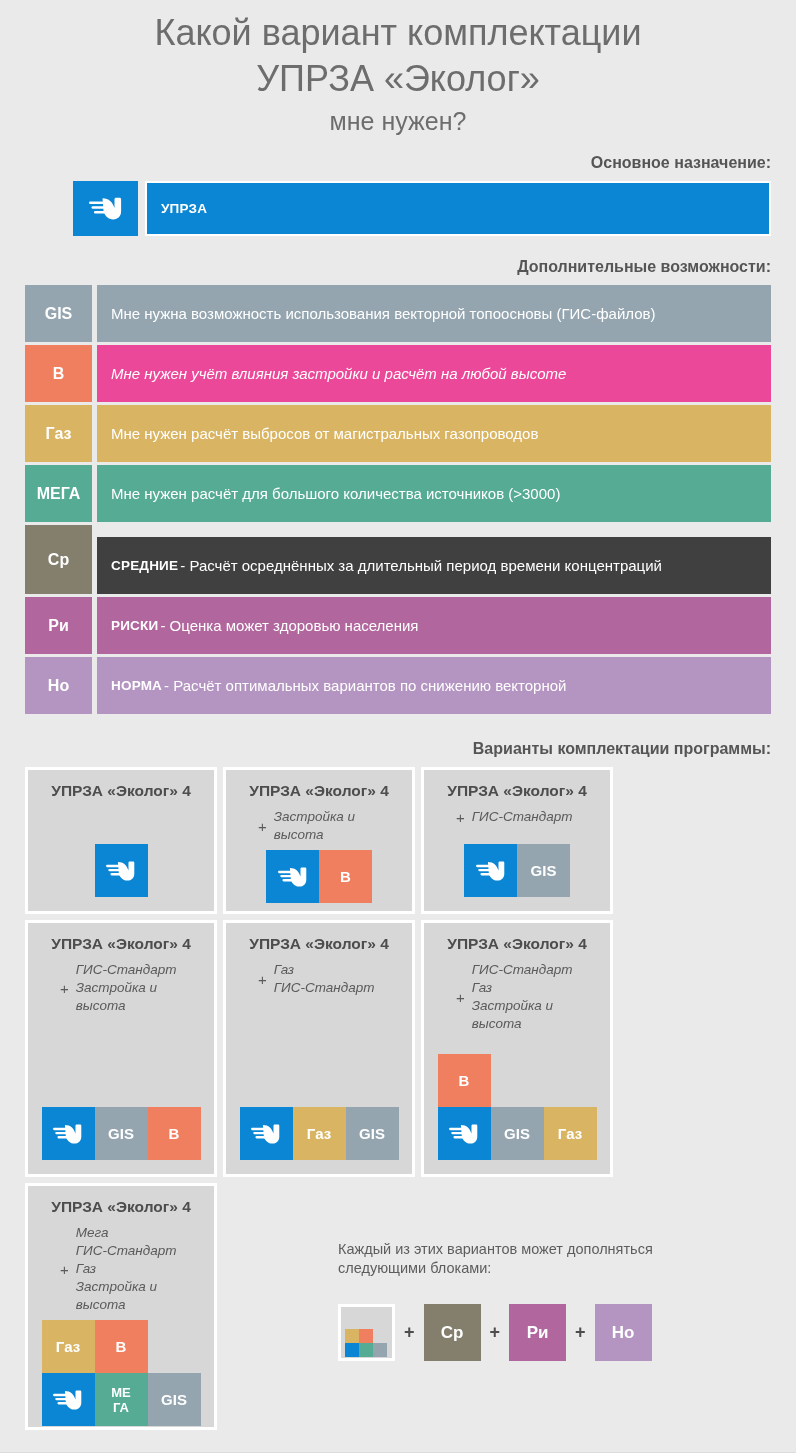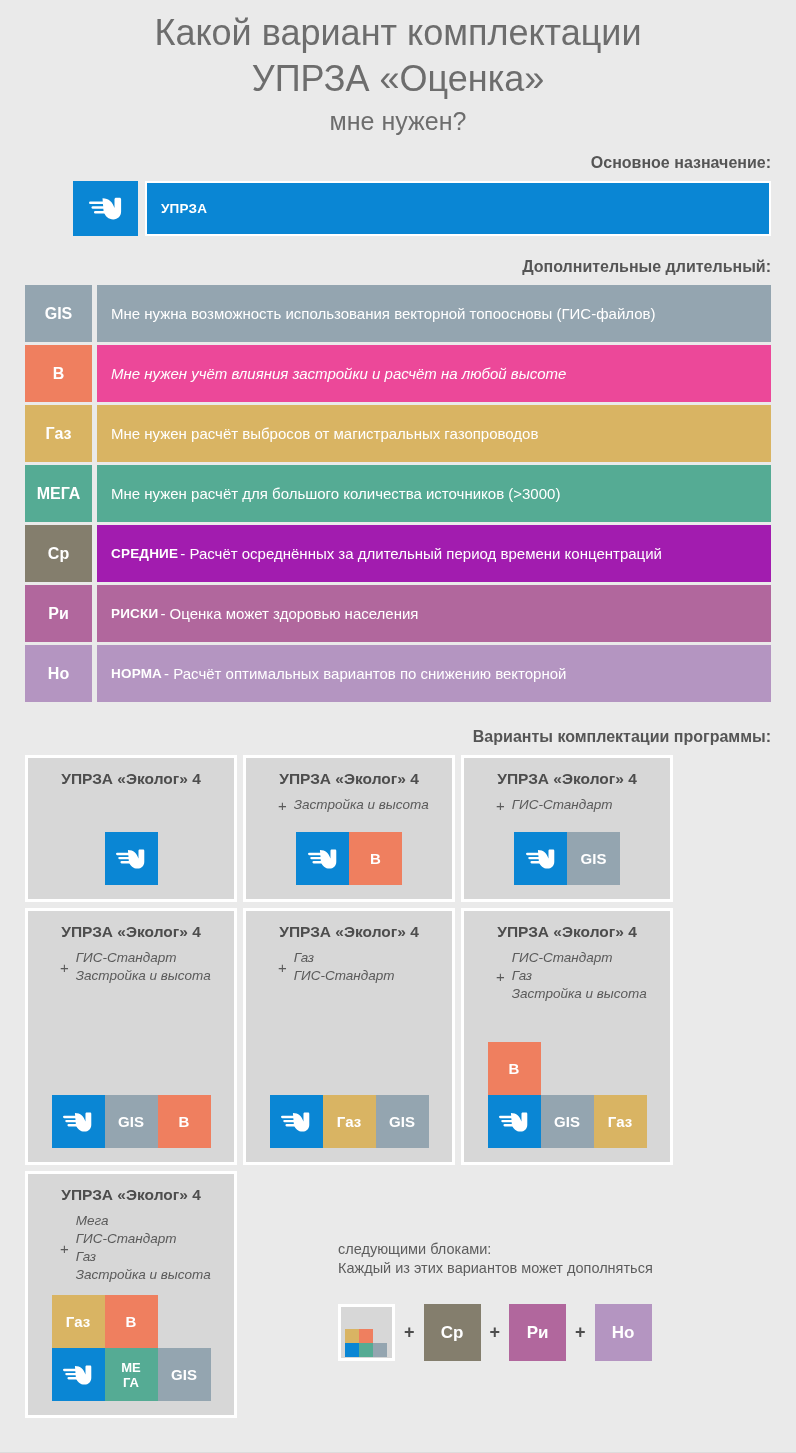--- a/index.html
+++ b/index.html
@@ -111,21 +111,21 @@
   .cards {
     margin: 9px 25px 0 25px;
     display: flex;
     flex-wrap: wrap;
     gap: 6px;
   }
   .card {
     background: #d7d7d7;
     border: 3px solid #ffffff;
     box-sizing: border-box;
-    width: 212px;
+    width: 192px;
     padding: 12px 10px 14px 10px;
     display: flex;
     flex-direction: column;
     align-items: center;
   }
   .card.r1 { height: 147px; }
   .card.r2 { height: 257px; }
   .card.r3 { height: 247px; }
   .card-title {
     font-size: 15.5px;
@@ -222,21 +222,21 @@
   }
   .mini-sq { position: absolute; }
 </style>
 </head>
 <body>
 
 <div id="page">
 
   <div class="title-block">
     <div class="title-line1">Какой вариант комплектации</div>
-    <div class="title-line2">УПРЗА «Оценка»</div>
+    <div class="title-line2">УПРЗА «Эколог»</div>
     <div class="title-line3">мне нужен?</div>
   </div>
 
   <div class="section-label" id="lbl-main">Основное назначение:</div>
 
   <div class="rows">
     <div class="row primary">
       <div class="row-badge" id="primary-badge" style="background: rgb(10, 134, 212);">
         <svg class="logo" width="34" height="25" viewBox="0 0 34 25">
           <g fill="#ffffff">
@@ -246,21 +246,21 @@
             <path d="M13.5 2.2 C20 2.2 23.5 6 25.5 12 L25.5 3.2 C25.5 2.3 26.2 1.7 27.2 1.7 L30.6 1.7 C31.5 1.7 32.1 2.3 32.1 3.2 L32.1 15.5 C32.1 20.1 28.8 23.4 24.3 23.4 C19.5 23.4 16.2 20.3 14.6 15.8 Z"></path>
           </g>
         </svg>
       </div>
       <div class="row-text" id="primary-text" style="background: rgb(10, 134, 212);">
         <b>УПРЗА</b>
       </div>
     </div>
   </div>
 
-  <div class="section-label" id="lbl-extra">Дополнительные длительный:</div>
+  <div class="section-label" id="lbl-extra">Дополнительные возможности:</div>
 
   <div class="rows" id="feature-rows">
       <div class="row">
         <div class="row-badge" style="background: rgb(148, 165, 176);">
           <div>GIS</div>
         </div>
         <div class="row-text" style="background: rgb(148, 165, 176);">
           <span>Мне нужна возможность использования векторной топоосновы (ГИС-файлов)</span>
         </div>
       </div>
@@ -286,21 +286,21 @@
           <div>ГА</div>
         </div>
         <div class="row-text" style="background: rgb(85, 171, 148);">
           <span>Мне нужен расчёт для большого количества источников (&gt;3000)</span>
         </div>
       </div>
       <div class="row">
         <div class="row-badge" style="background: rgb(132, 126, 109);">
           <div>Ср</div>
         </div>
-        <div class="row-text" style="background: #a21caf;">
+        <div class="row-text" style="background: #404040; margin-top: 12px;">
           <b>СРЕДНИЕ</b>
           <span> - Расчёт осреднённых за длительный период времени концентраций</span>
         </div>
       </div>
       <div class="row">
         <div class="row-badge" style="background: rgb(177, 103, 157);">
           <div>Ри</div>
         </div>
         <div class="row-text" style="background: rgb(177, 103, 157);">
           <b>РИСКИ</b>
@@ -549,22 +549,22 @@
               <div>
                 <div>GIS</div>
               </div>
             </div>
           </div>
         </div>
       </div>
     </div>
 
   <div class="bottom-note">
+    <div class="bottom-note-text">Каждый из этих вариантов может дополняться</div>
     <div class="bottom-note-text">следующими блоками:</div>
-    <div class="bottom-note-text">Каждый из этих вариантов может дополняться</div>
     <div class="addon-row" id="addon-row">
         <div class="mini-preview">
           <div class="mini-sq" style="left: 4px; top: 22px; width: 14px; height: 14px; background: rgb(217, 180, 99);"></div>
           <div class="mini-sq" style="left: 18px; top: 22px; width: 14px; height: 14px; background: rgb(239, 127, 95);"></div>
           <div class="mini-sq" style="left: 4px; top: 36px; width: 14px; height: 14px; background: rgb(10, 134, 212);"></div>
           <div class="mini-sq" style="left: 18px; top: 36px; width: 14px; height: 14px; background: rgb(85, 171, 148);"></div>
           <div class="mini-sq" style="left: 32px; top: 36px; width: 14px; height: 14px; background: rgb(148, 165, 176);"></div>
         </div>
         <div class="addon-plus">+</div>
         <div class="addon-chip" style="background: rgb(132, 126, 109);">Ср</div>

